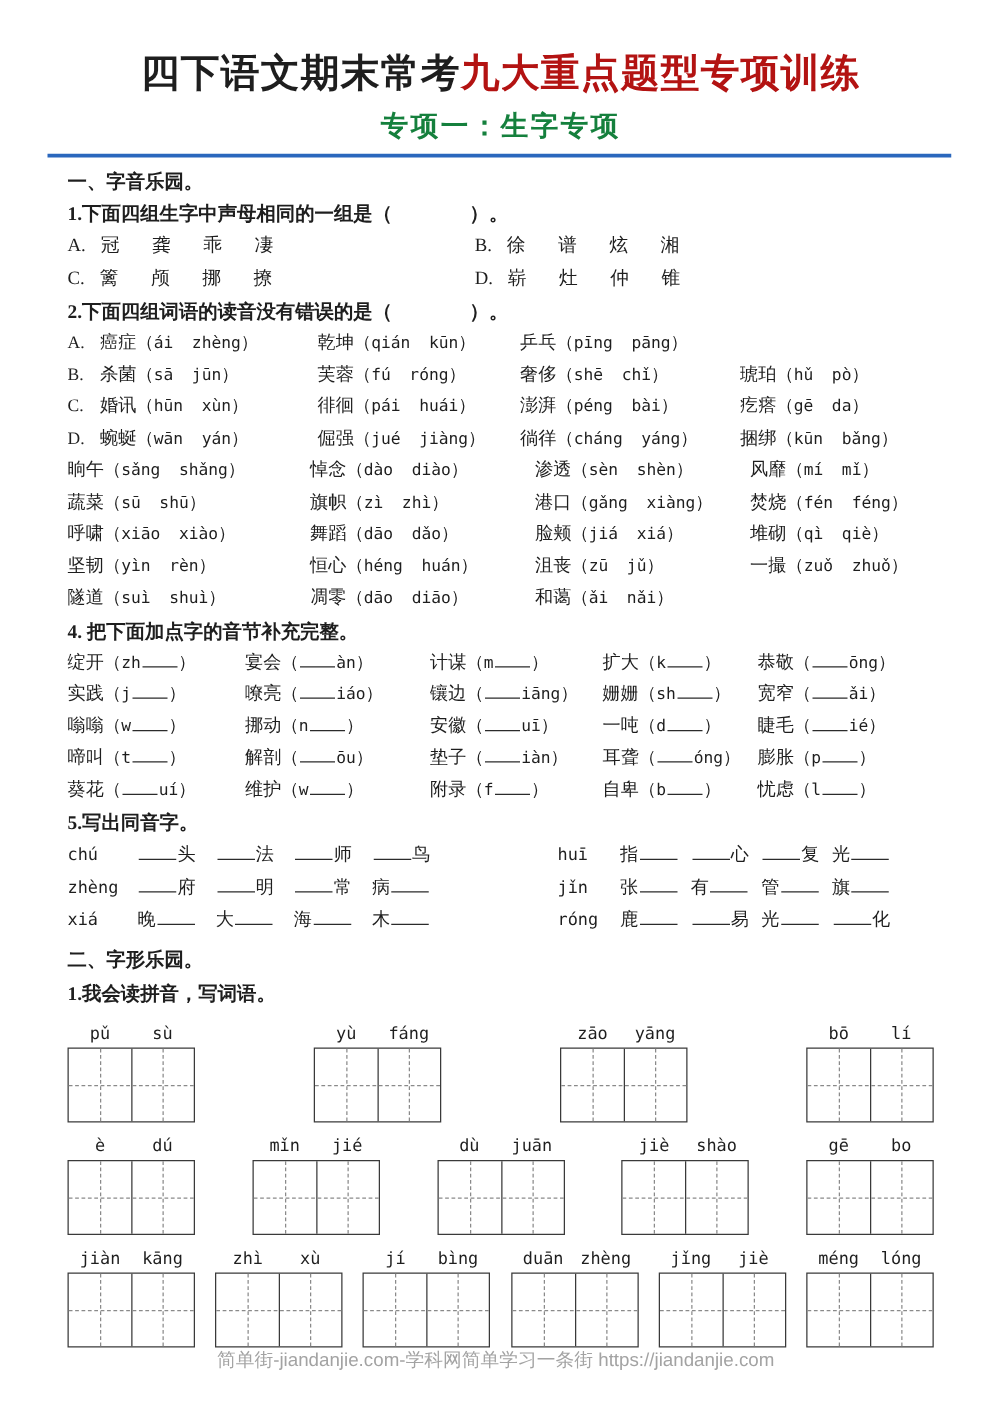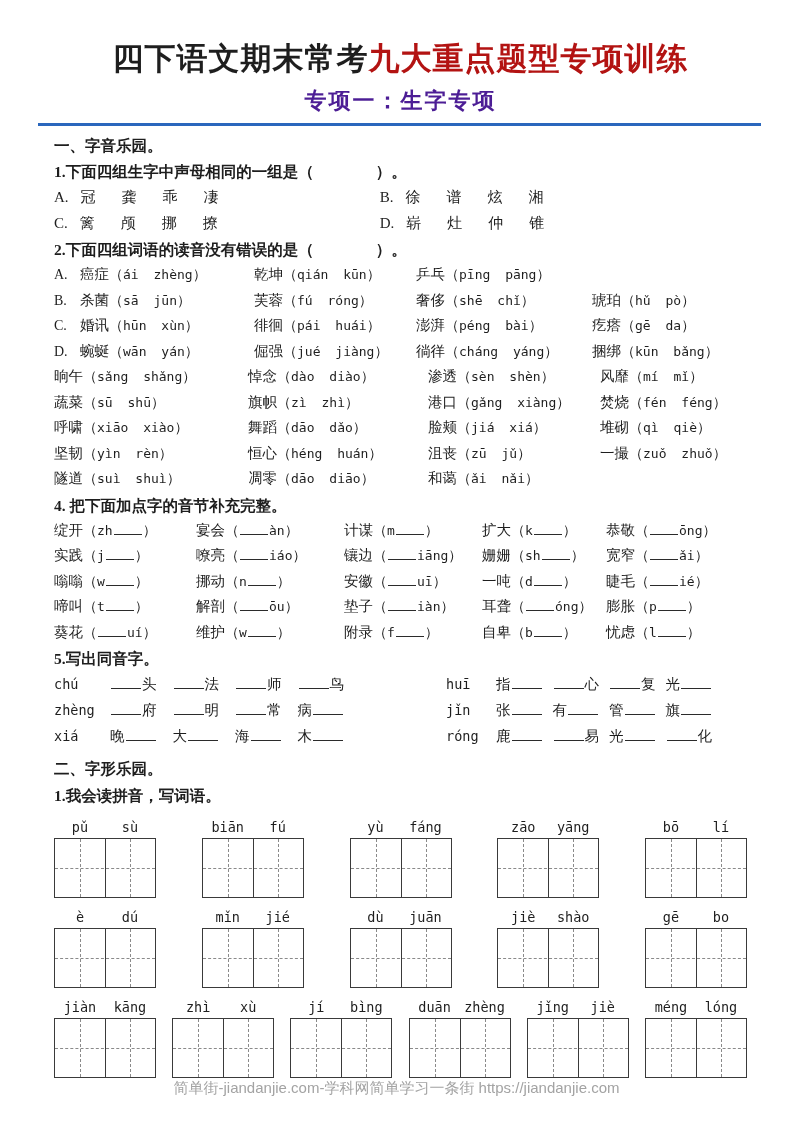--- a/index.html
+++ b/index.html
@@ -54,21 +54,21 @@
     color:#a3a3a3;font-size:15px;font-family:"Liberation Sans","DejaVu Sans",sans-serif;
   }
 </style>
 </head>
 <body>
 
 <div class="page">
 
   <div class="title"><span>四下语文期末常考</span><span style="color: rgb(179, 19, 18);">九大重点题型专项训练</span></div>
 
-  <div class="subtitle" style="color: #4c1d95;">专项一：生字专项</div>
+  <div class="subtitle" style="color: #15803d;">专项一：生字专项</div>
 
   <hr class="blue-rule" style="border-top-color: rgb(42, 103, 189);">
 
   <div class="sec-heading">一、字音乐园。</div>
 
   <div>
     <div class="stem">1.下面四组生字中声母相同的一组是（　　　　）。</div>
     <div>
         <div class="q1row">
           <div class="q1opt">
@@ -260,32 +260,20 @@
             </div>
             <div class="wbox">
               <i class="v-solid"></i>
               <i class="h-dash"></i>
               <i class="v-dash l"></i>
               <i class="v-dash r"></i>
             </div>
           </div>
           <div class="wgroup">
             <div class="wpy">
-              <span class="wsyl">biān</span>
-              <span class="wsyl">fú</span>
-            </div>
-            <div class="wbox">
-              <i class="v-solid"></i>
-              <i class="h-dash"></i>
-              <i class="v-dash l"></i>
-              <i class="v-dash r"></i>
-            </div>
-          </div>
-          <div class="wgroup">
-            <div class="wpy">
               <span class="wsyl">yù</span>
               <span class="wsyl">fáng</span>
             </div>
             <div class="wbox">
               <i class="v-solid"></i>
               <i class="h-dash"></i>
               <i class="v-dash l"></i>
               <i class="v-dash r"></i>
             </div>
           </div>

